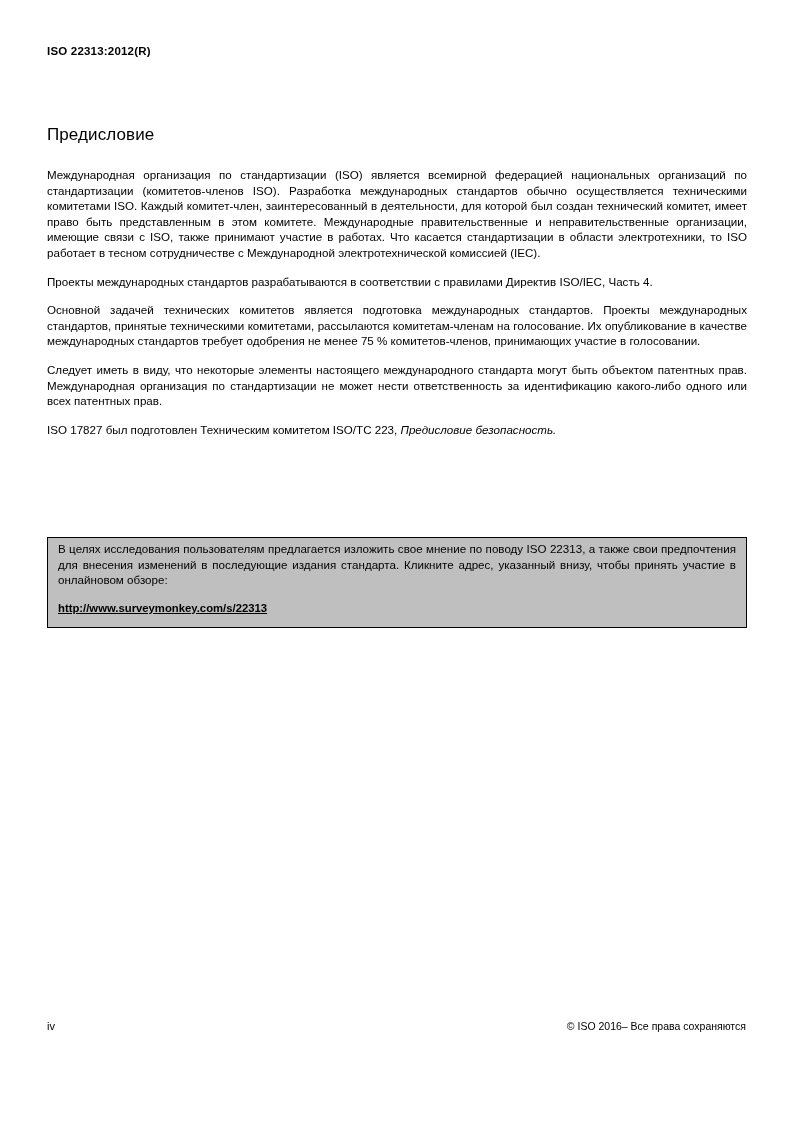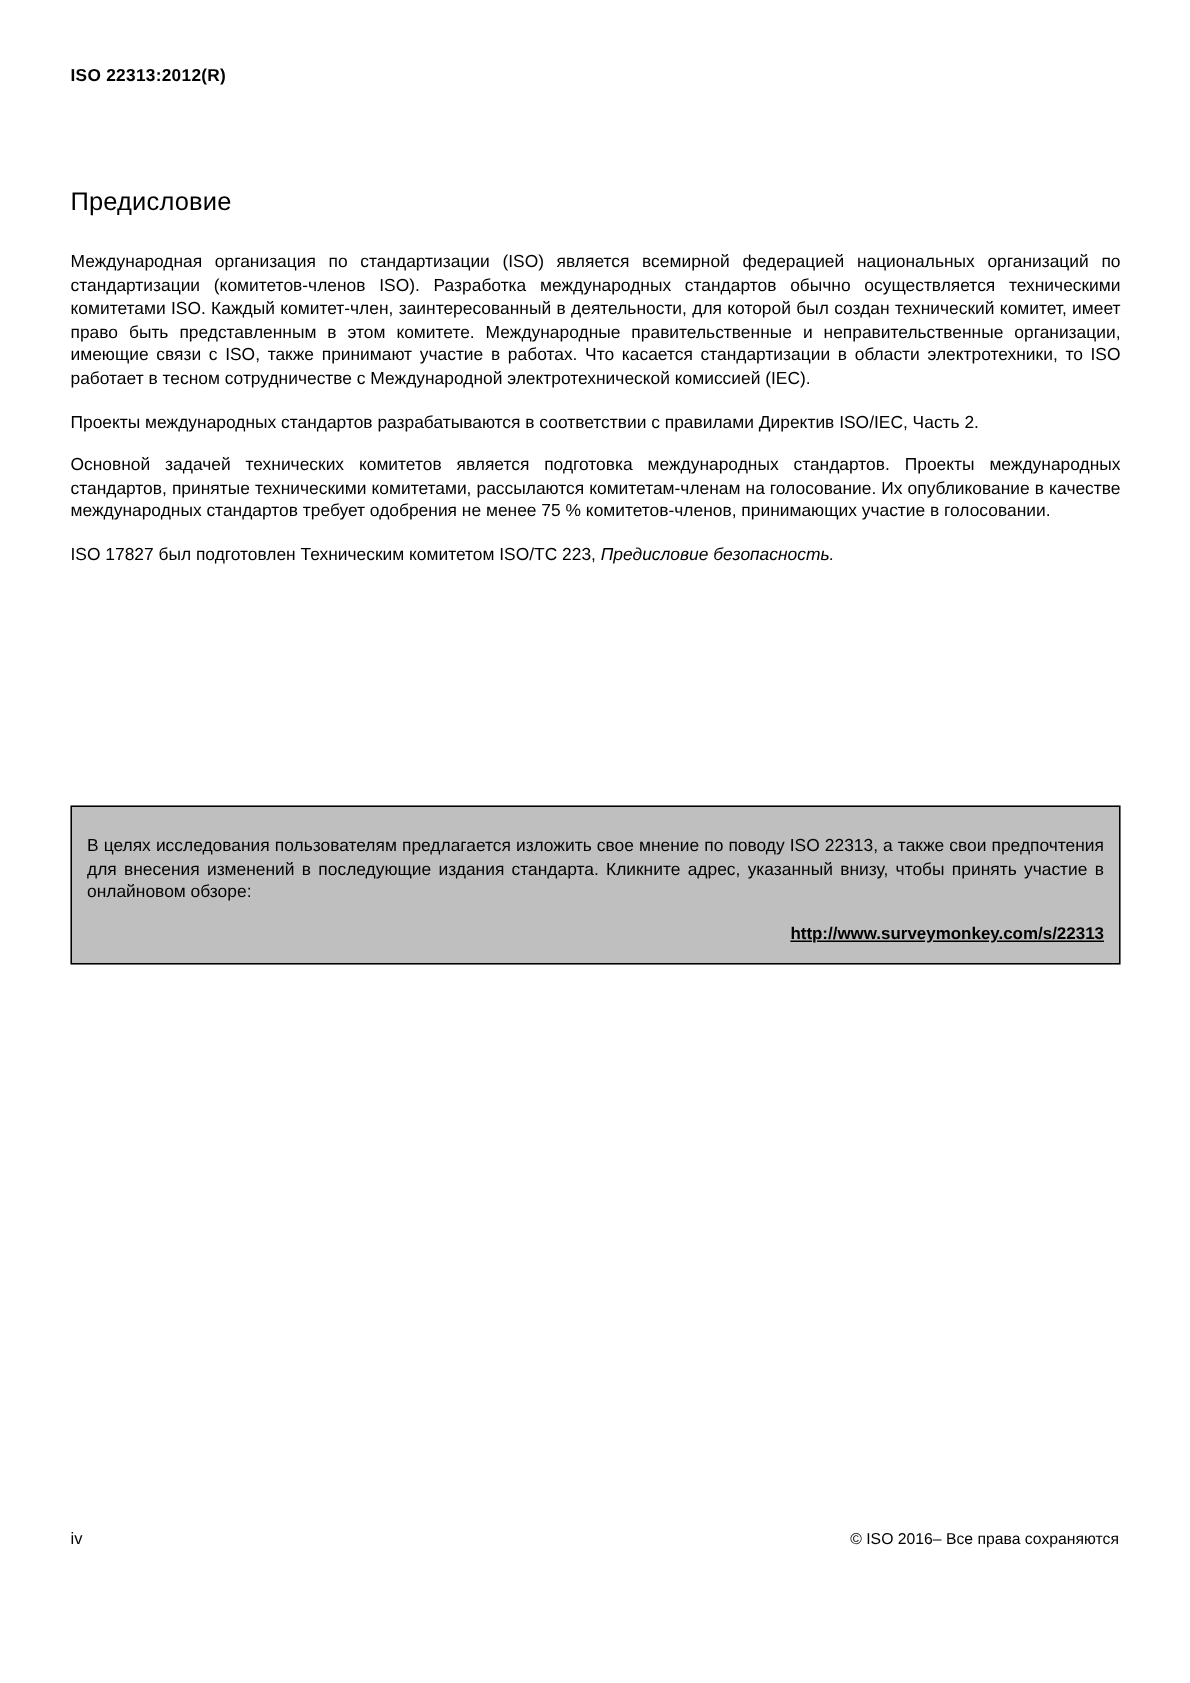--- a/index.html
+++ b/index.html
@@ -56,30 +56,30 @@
     font-style: italic;
   }
   .notice-box {
     position: absolute;
     left: 47px;
     top: 537px;
     width: 700px;
     box-sizing: border-box;
     background: #bfbfbf;
     border: 1px solid #000000;
-    padding: 18px 10px 11px 10px;
+    padding: 3px 10px 11px 10px;
   }
   .notice-box p {
     font-size: 11.6px;
     line-height: 15.6px;
     text-align: justify;
     margin: 0;
   }
   .notice-link-wrap {
-    text-align: right;
+    text-align: left;
     margin-top: 10px;
   }
   .notice-link {
     font-size: 11.3px;
     font-weight: bold;
     color: #000000;
     text-decoration: underline;
   }
   .footer {
     position: absolute;
@@ -105,22 +105,23 @@
 <body>
 
 <div class="page">
 
   <div class="header-code">ISO 22313:2012(R)</div>
 
   <div class="content">
     <h1 class="title">Предисловие</h1>
 
     <p class="para">Международная организация по стандартизации (ISO) является всемирной федерацией национальных организаций по стандартизации (комитетов-членов ISO). Разработка международных стандартов обычно осуществляется техническими комитетами ISO. Каждый комитет-член, заинтересованный в деятельности, для которой был создан технический комитет, имеет право быть представленным в этом комитете. Международные правительственные и неправительственные организации, имеющие связи с ISO, также принимают участие в работах. Что касается стандартизации в области электротехники, то ISO работает в тесном сотрудничестве с Международной электротехнической комиссией (IEC).</p>
-    <p class="para">Проекты международных стандартов разрабатываются в соответствии с правилами Директив ISO/IEC, Часть 2.</p>
+    <p class="para">Проекты международных стандартов разрабатываются в соответствии с правилами Директив ISO/IEC, Часть 4.</p>
     <p class="para">Основной задачей технических комитетов является подготовка международных стандартов. Проекты международных стандартов, принятые техническими комитетами, рассылаются комитетам-членам на голосование. Их опубликование в качестве международных стандартов требует одобрения не менее 75 % комитетов-членов, принимающих участие в голосовании.</p>
+    <p class="para">Следует иметь в виду, что некоторые элементы настоящего международного стандарта могут быть объектом патентных прав. Международная организация по стандартизации не может нести ответственность за идентификацию какого-либо одного или всех патентных прав.</p>
 
     <p class="para last"><span>ISO 17827 был подготовлен Техническим комитетом ISO/TC 223, </span><span class="ital">Предисловие безопасность.</span></p>
   </div>
 
   <div class="notice-box">
     <p>В целях исследования пользователям предлагается изложить свое мнение по поводу ISO 22313, а также свои предпочтения для внесения изменений в последующие издания стандарта. Кликните адрес, указанный внизу, чтобы принять участие в онлайновом обзоре:</p>
     <div class="notice-link-wrap">
       <a class="notice-link" href="#">http://www.surveymonkey.com/s/22313</a>
     </div>
   </div>

